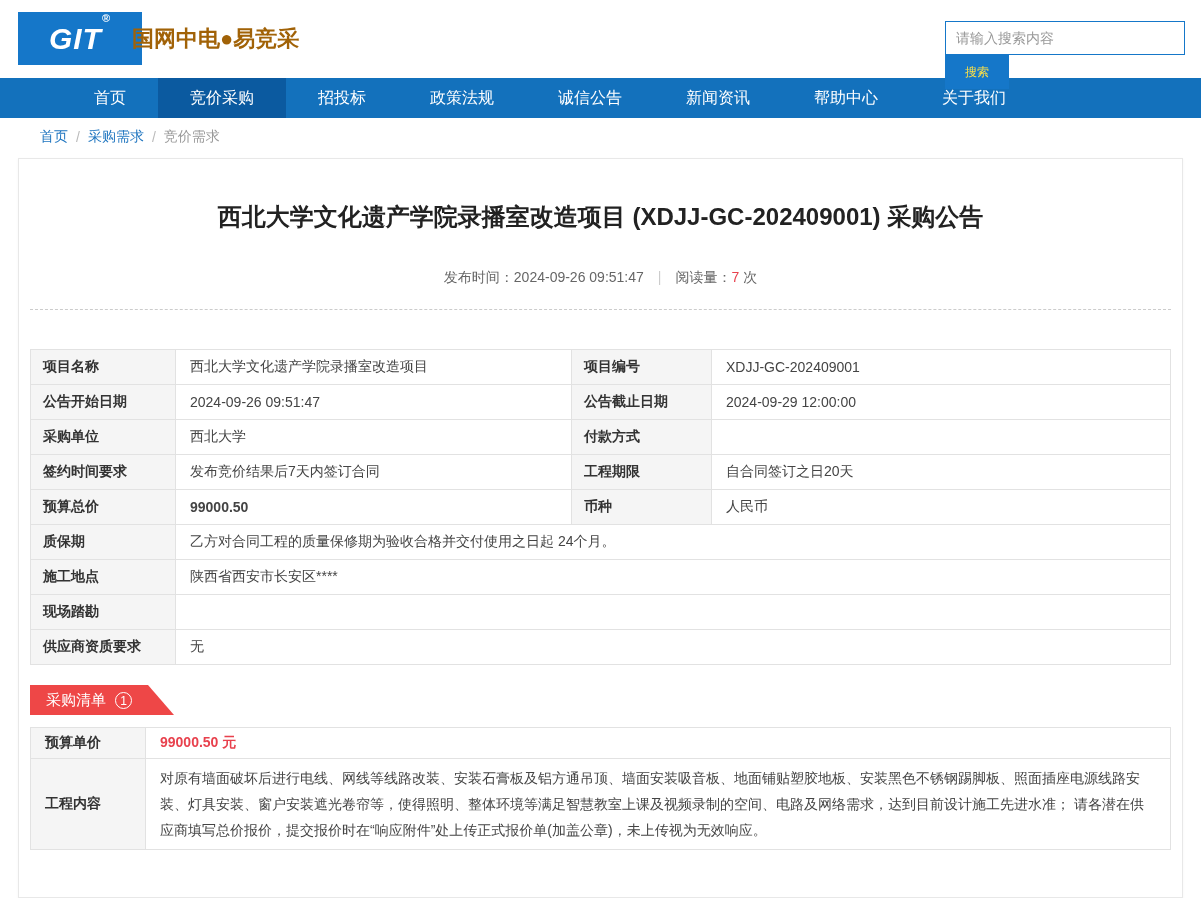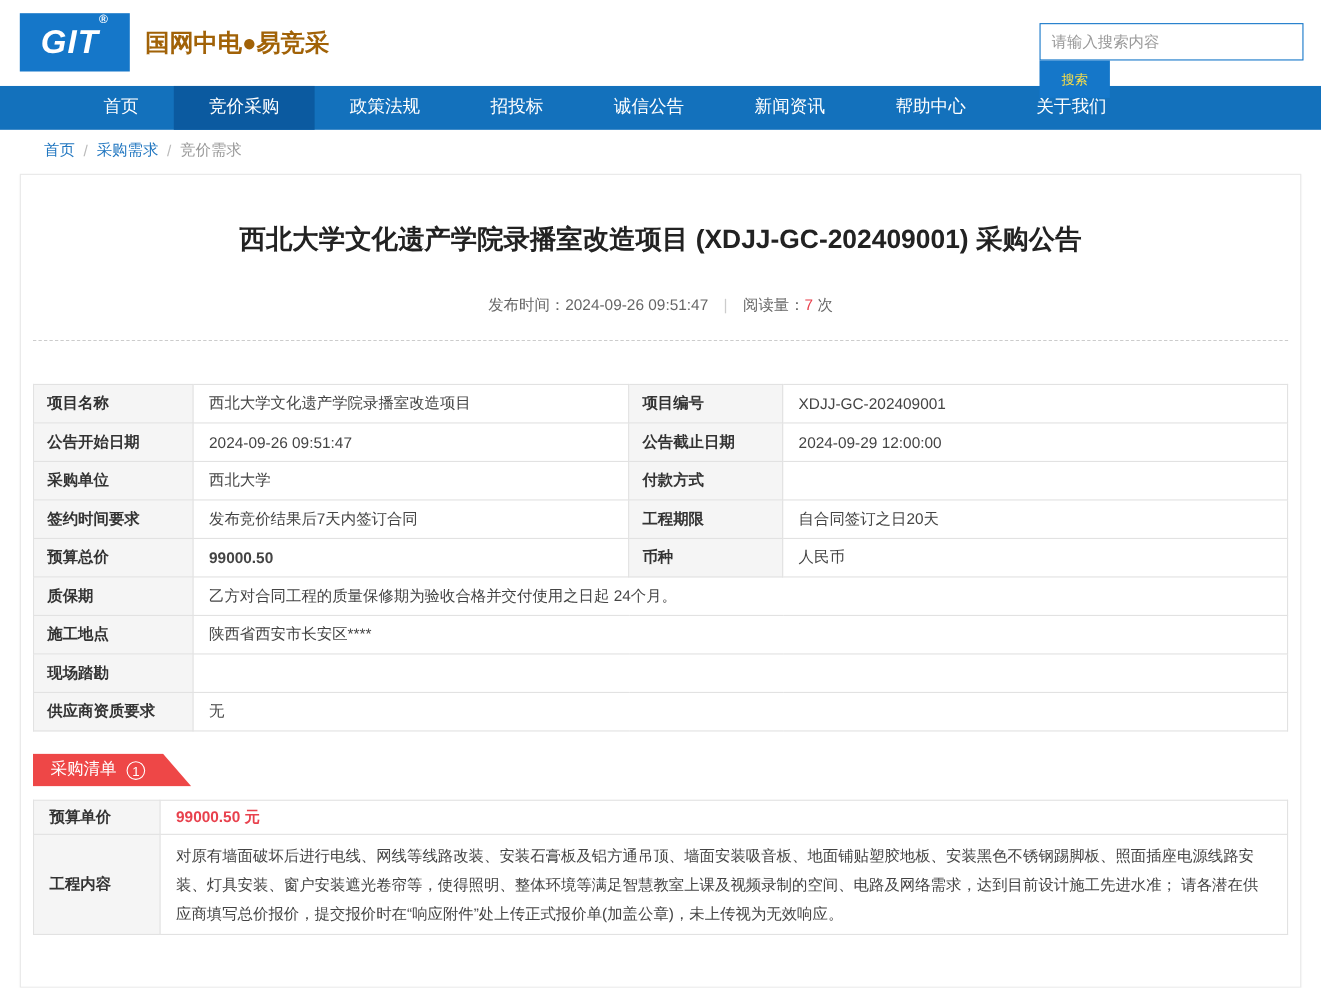--- a/index.html
+++ b/index.html
@@ -1,21 +1,21 @@
 <!DOCTYPE html>
 <html><head>
 <meta charset="utf-8">
 <style>
   * { margin: 0; padding: 0; box-sizing: border-box; }
   html, body { width: 1201px; height: 898px; overflow: hidden; background: #fff;
     font-family: "Liberation Sans", "DejaVu Sans", sans-serif; color: #333; }
 
   
   .topbar { height: 78px; position: relative; background: #fff; }
-  .logo-box { position: absolute; left: 18px; top: 12px; width: 100px; height: 53px;
+  .logo-box { position: absolute; left: 18px; top: 12px; width: 124px; height: 53px;
     background: #1577c9; color: #fff; display: flex; align-items: center; justify-content: center;
     cursor: pointer; }
   .logo-text { font-size: 30px; font-weight: 800; font-style: italic; letter-spacing: 1px; }
   .logo-reg { font-size: 11px; font-style: normal; vertical-align: top; position: relative; top: -10px; }
   .brand { position: absolute; left: 132px; top: 24px; font-size: 22px; font-weight: 700; color: #a16207; }
   .search-wrap { position: absolute; right: 16px; top: 21px; display: flex; flex-direction: column; }
   .search-input { width: 240px; height: 34px; border: 1px solid #1577c9; outline: none;
     padding: 0 10px; font-size: 14px; color: #333; }
   .search-input::placeholder { color: #999; }
   .search-btn { width: 64px; height: 34px; background: #1577c9; color: #fde047; border: none;
@@ -85,22 +85,22 @@
   <div class="brand">国网中电●易竞采</div>
   <div class="search-wrap">
     <input class="search-input" placeholder="请输入搜索内容" style="">
     <button class="search-btn">搜索</button>
   </div>
 </div>
 
 <div class="nav">
   <div class="nav-item">首页</div>
   <div class="nav-item active">竞价采购</div>
+  <div class="nav-item">招投标</div>
   <div class="nav-item">政策法规</div>
-  <div class="nav-item">招投标</div>
   <div class="nav-item">诚信公告</div>
   <div class="nav-item">新闻资讯</div>
   <div class="nav-item">帮助中心</div>
   <div class="nav-item">关于我们</div>
 </div>
 
 <div class="breadcrumb">
   <span class="crumb-link">首页</span>
   <span class="crumb-sep">/</span>
   <span class="crumb-link">采购需求</span>

